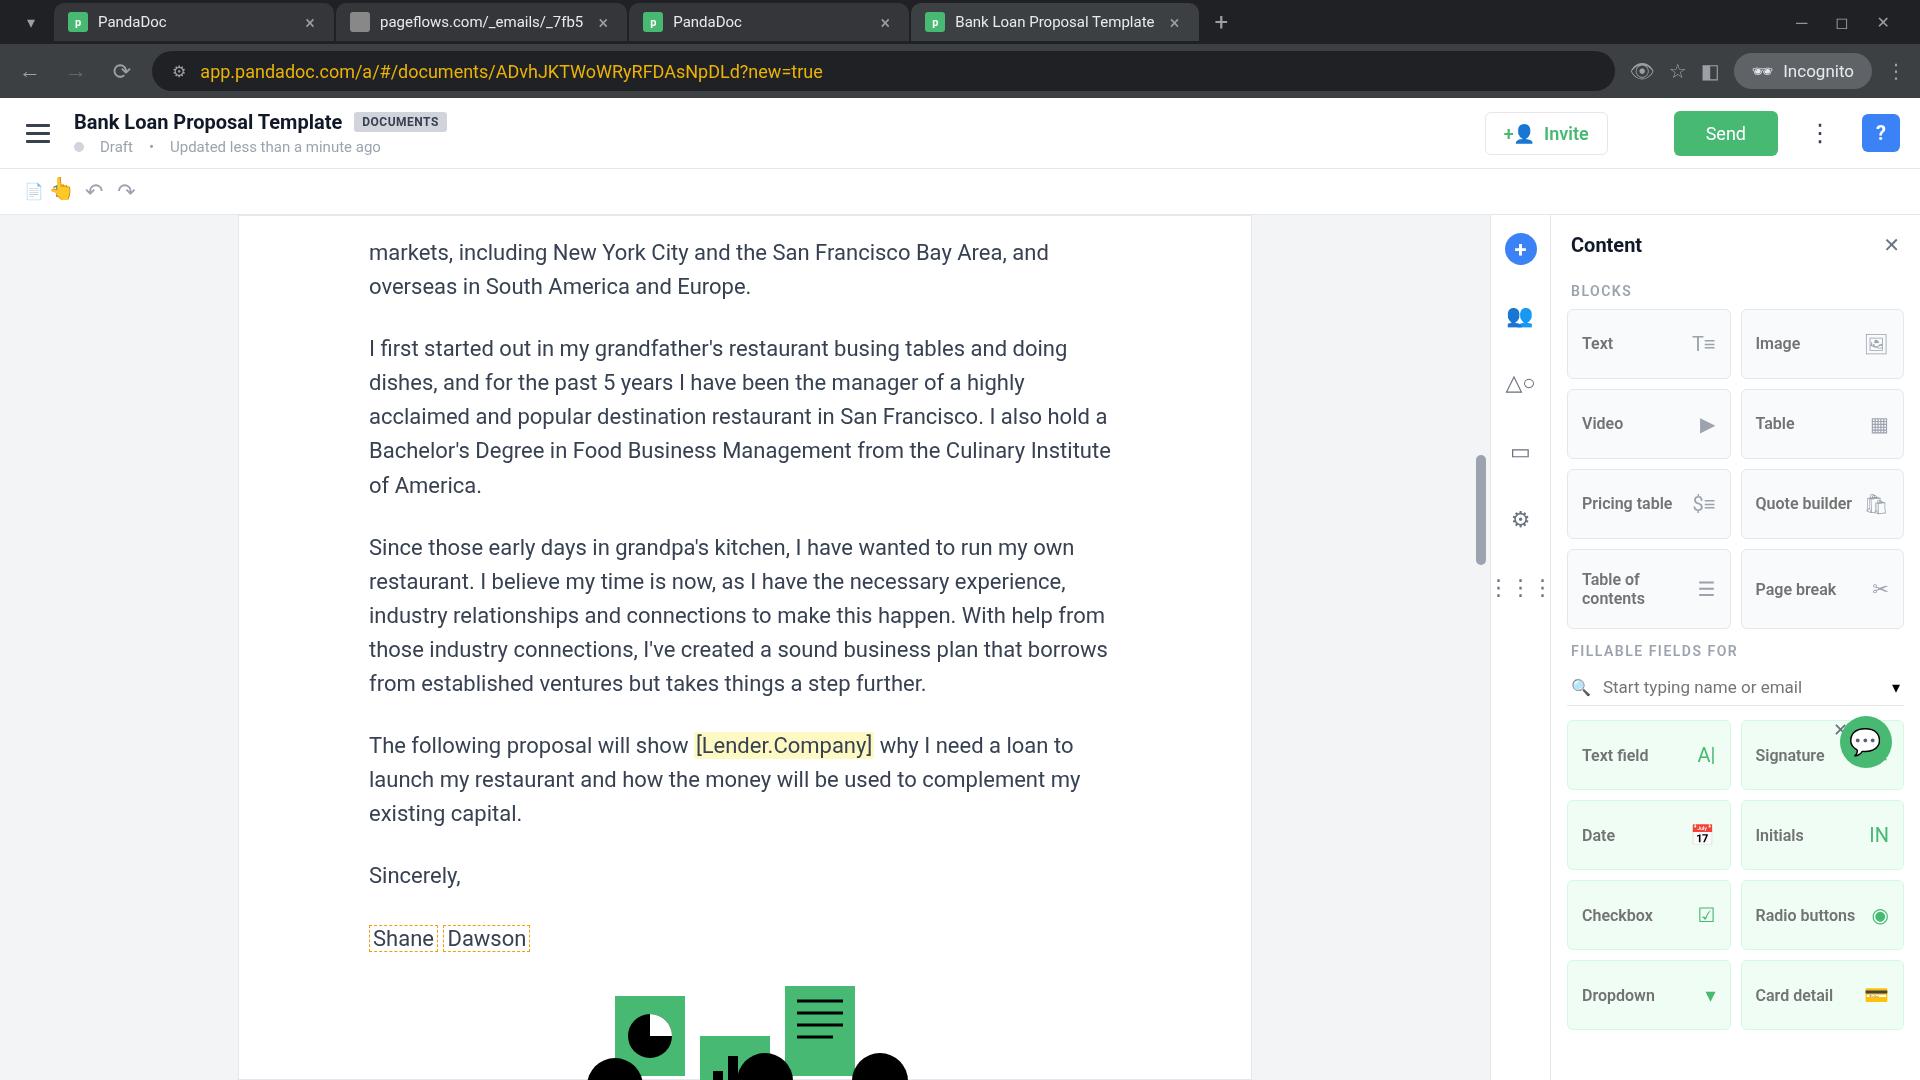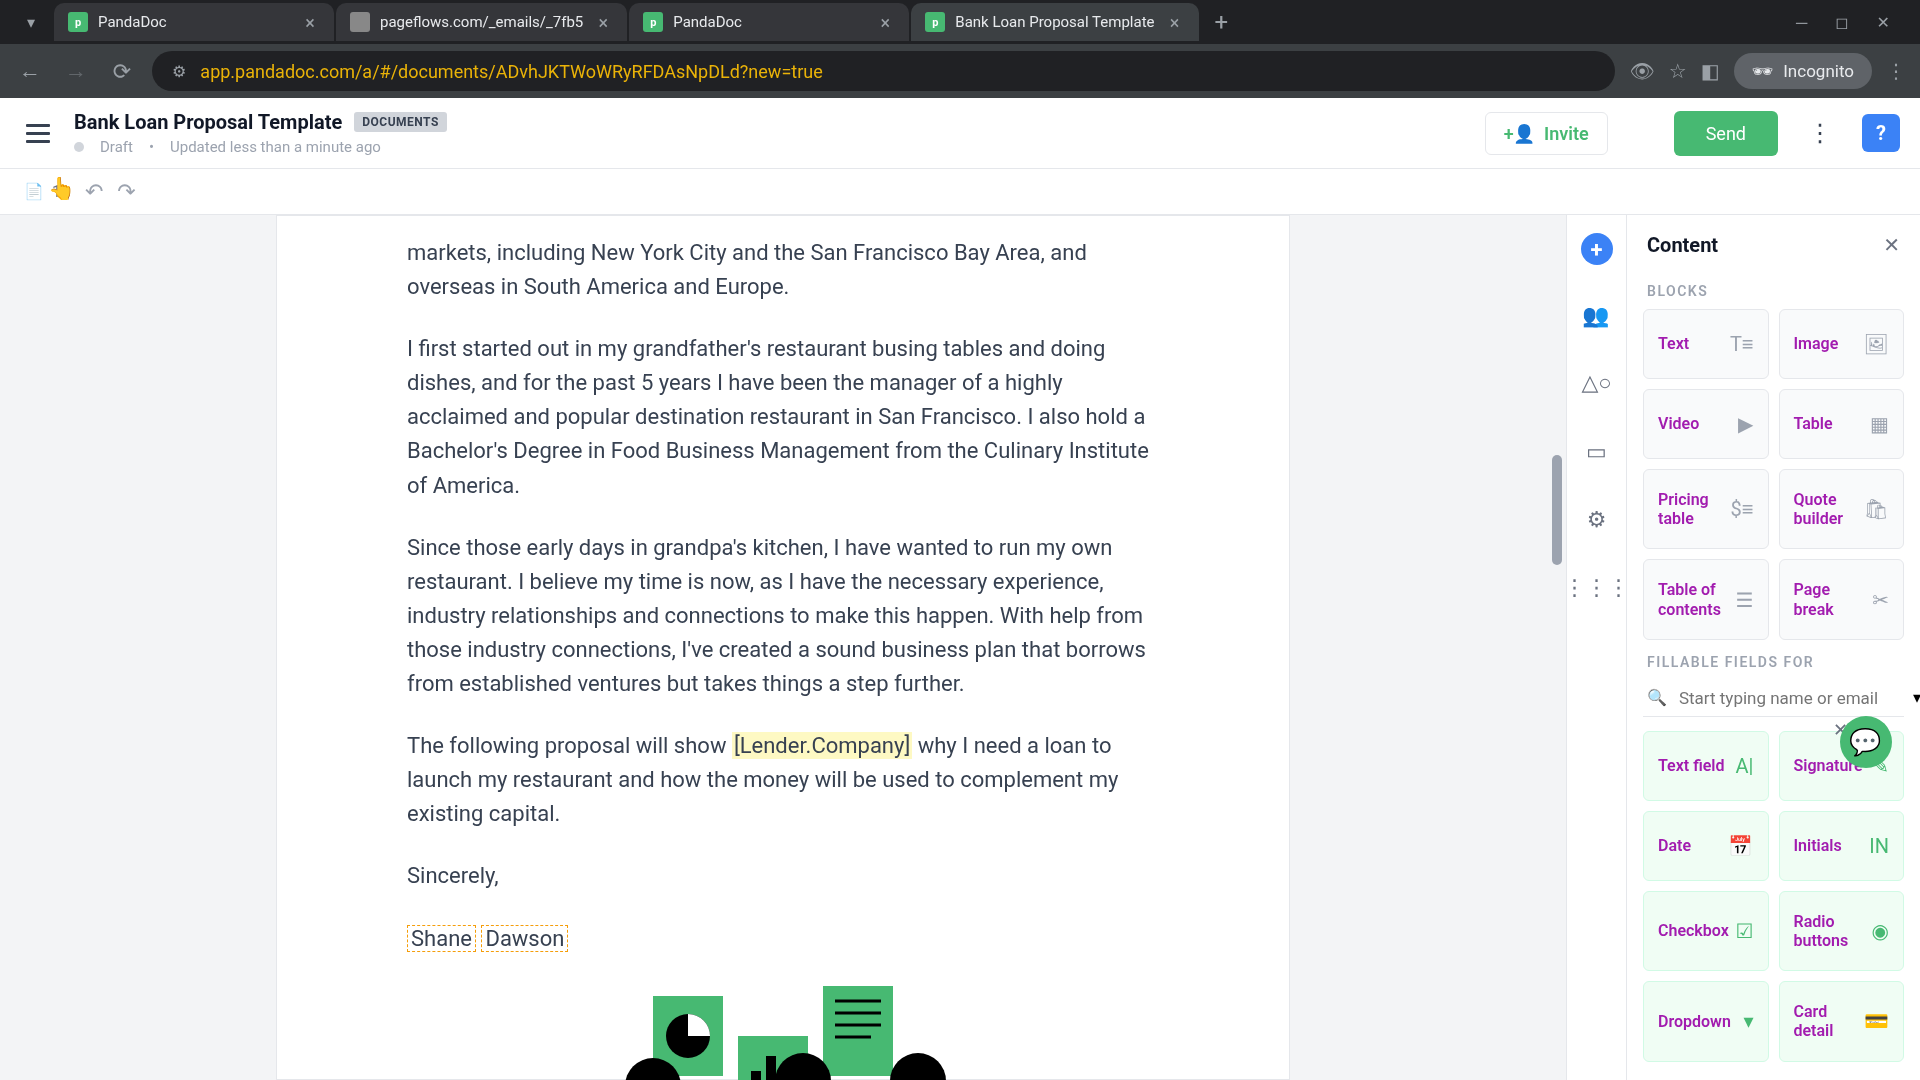--- a/index.html
+++ b/index.html
@@ -57,29 +57,29 @@
 .token { background: #fef9c3; padding: 1px 2px; }
 .name-token { border: 1px dashed #f59e0b; padding: 0 3px; }
 .doc-illustration { display: flex; justify-content: center; margin-top: 30px; }
 
 .scroll-ind { position: absolute; right: 4px; top: 240px; width: 10px; height: 110px; background: #9ca3af; border-radius: 5px; }
 
 .side-rail { width: 60px; border-left: 1px solid #e5e7eb; display: flex; flex-direction: column; align-items: center; padding: 18px 0; gap: 32px; background: #fff; }
 .rail-btn { width: 36px; height: 36px; display: flex; align-items: center; justify-content: center; color: #6b7280; cursor: pointer; font-size: 22px; }
 .rail-btn.add { background: #3b82f6; color: #fff; border-radius: 50%; width: 32px; height: 32px; font-size: 22px; font-weight: 700; }
 
-.right-panel { width: 294px; border-left: 1px solid #e5e7eb; background: #fff; display: flex; flex-direction: column; padding: 0 16px; overflow-y: auto; }
+.right-panel { width: 370px; border-left: 1px solid #e5e7eb; background: #fff; display: flex; flex-direction: column; padding: 0 16px; overflow-y: auto; }
 .panel-header { display: flex; align-items: center; justify-content: space-between; padding: 18px 4px 12px; }
 .panel-title { font-size: 20px; font-weight: 700; color: #111827; }
 .panel-close { font-size: 20px; color: #6b7280; cursor: pointer; }
 .section-h { font-size: 14px; font-weight: 600; color: #9ca3af; letter-spacing: 1.5px; padding: 14px 4px 10px; }
 .block-grid { display: grid; grid-template-columns: 1fr 1fr; gap: 10px; }
 .block-item { background: #f9fafb; border: 1px solid #e5e7eb; border-radius: 6px; padding: 20px 14px; display: flex; align-items: center; justify-content: space-between; cursor: grab; min-height: 70px; }
 .block-item.green { background: #f0fdf4; border-color: #d1fae5; }
-.block-label { font-size: 16px; font-weight: 600; color: #a21caf; line-height: 1.2; }
+.block-label { font-size: 16px; font-weight: 600; color: #737373; line-height: 1.2; }
 .block-icon { color: #9ca3af; font-size: 20px; }
 .block-icon.g { color: #47b972; }
 .search-row { display: flex; align-items: center; gap: 12px; border-bottom: 1px solid #e5e7eb; padding: 8px 4px; margin-bottom: 14px; }
 .search-row input { border: none; outline: none; font-size: 17px; flex: 1; color: #374151; }
 
 .chat-fab { position: fixed; right: 28px; bottom: 312px; width: 52px; height: 52px; background: #47b972; border-radius: 50%; display: flex; align-items: center; justify-content: center; color: #fff; font-size: 26px; cursor: pointer; }
 .chat-close { position: fixed; right: 72px; bottom: 340px; color: #6b7280; font-size: 18px; cursor: pointer; }
 
 .cursor-hand { position: fixed; left: 48px; top: 176px; font-size: 22px; pointer-events: none; z-index: 100; }
 

